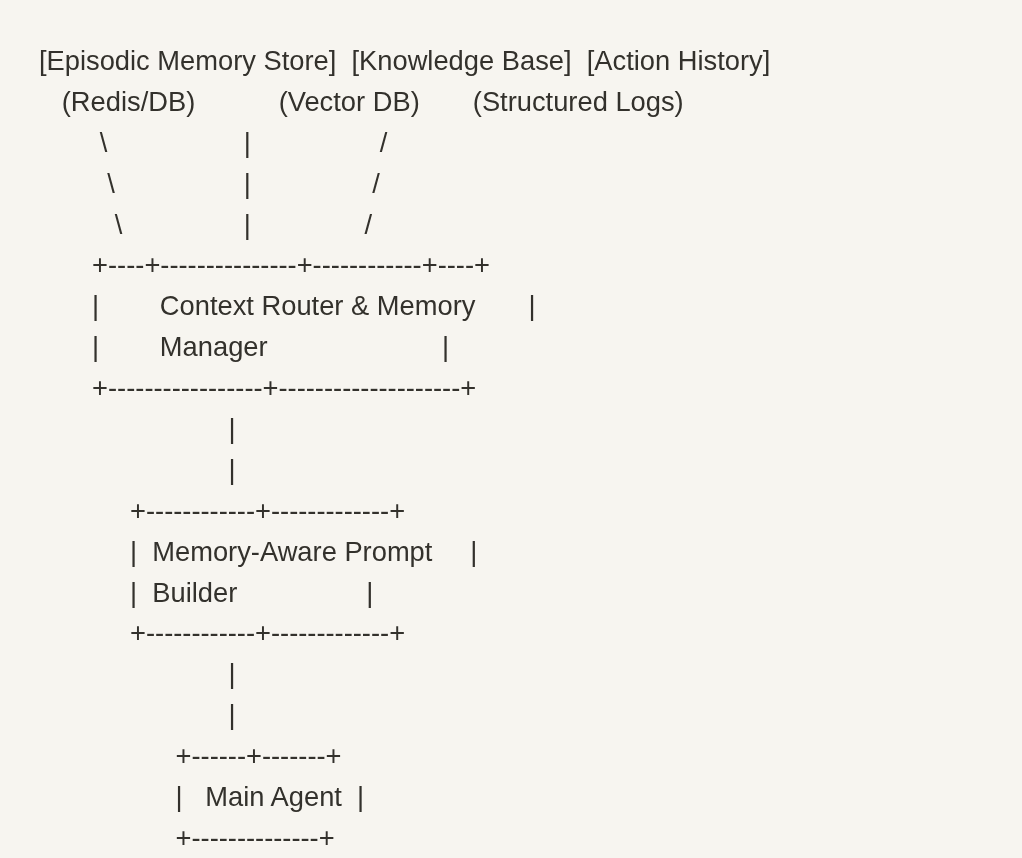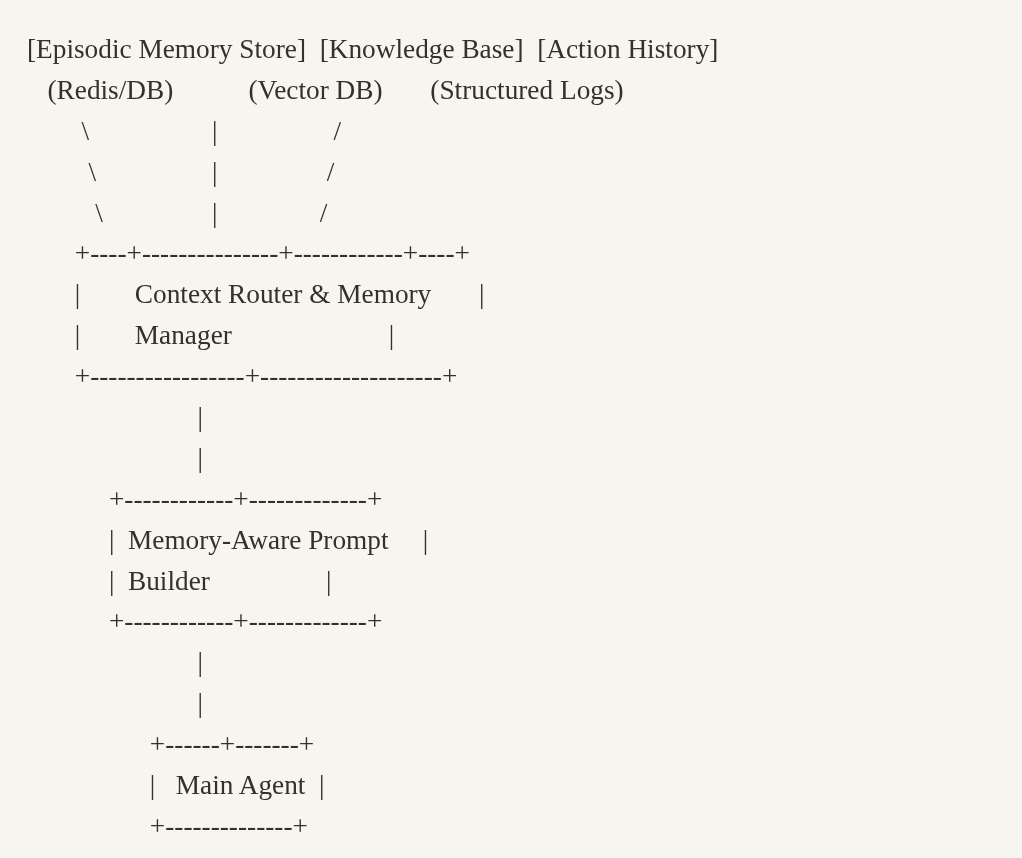--- a/index.html
+++ b/index.html
@@ -17,22 +17,22 @@
     position: absolute;
     left: 0;
     top: 0;
     width: 1022px;
     height: 858px;
   }
   .ascii {
     position: absolute;
     left: 23px;
     top: 25px;
-    margin: 4px;
-    font-family: Liberation Serif, serif;
+    margin: 16px;
+    font-family: Liberation Sans, sans-serif;
     font-size: 27.3px;
     line-height: 40.9px;
     letter-spacing: 0;
     color: #33312c;
     white-space: pre;
   }
   .ascii .line {
     white-space: pre;
     height: 40.9px;
   }

